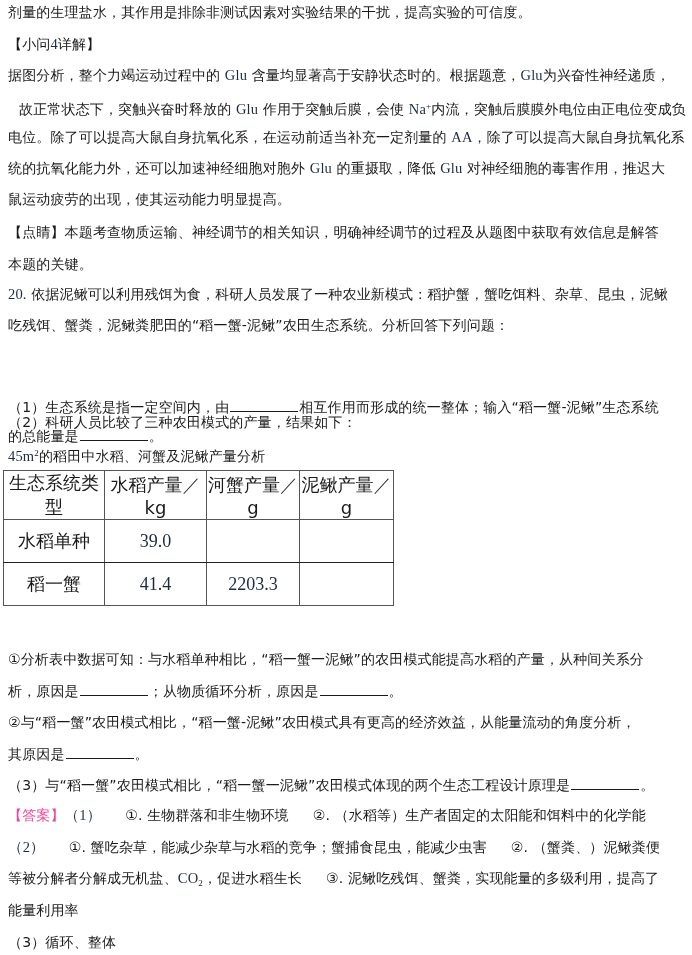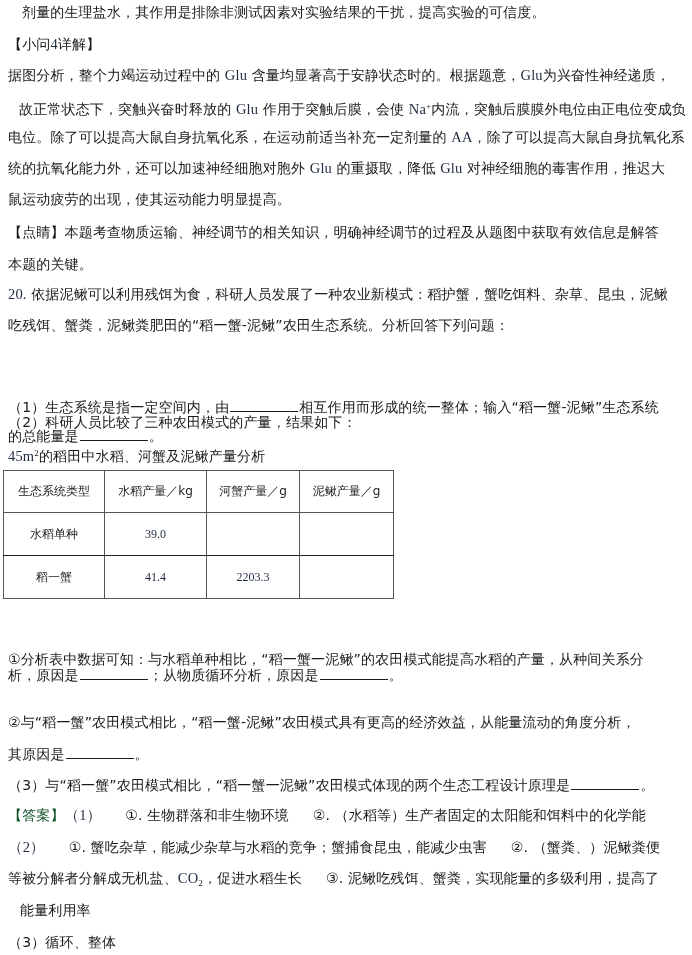--- a/index.html
+++ b/index.html
@@ -40,49 +40,49 @@
       font-size: 9px;
       vertical-align: -3px;
     }
     .blank {
       display: inline-block;
       border-bottom: 1px solid #1a1a1a;
       height: 15px;
       vertical-align: baseline;
       margin: 0 1px;
     }
-    .answer-label { color: #14532d; }
+    .answer-label { color: #ec4899; }
     .gap { display: inline-block; width: 24px; }
 
     table.yield {
       position: absolute;
       left: 3px;
       top: 470px;
       border-collapse: collapse;
       border: 1.5px solid #444;
     }
     table.yield td, table.yield th {
       border: 1px solid #555;
       font-weight: normal;
       text-align: center;
       padding: 0;
-      font-size: 12px;
+      font-size: 18px;
     }
     table.yield th { height: 41px; }
     table.yield td { height: 42px; }
     table.yield .c0 { width: 100px; }
     table.yield .c1 { width: 101px; }
     table.yield .c2 { width: 92px; }
     table.yield .c3 { width: 93px; }
     table.yield tr.row-odd td { border-bottom-color: #222; }
   </style>
 </head>
 <body>
 
-<div class="line" style="top:2px;margin-left:14px;">
+<div class="line" style="top:2px;">
   <span>剂量的生理盐水，其作用是排除非测试因素对实验结果的干扰，提高实验的可信度。</span>
 </div>
 
 <div class="line" style="top:34px;">
   <span>【小问</span><span class="latin">4</span><span>详解】</span>
 </div>
 
 <div class="line" style="top:65px;">
   <span>据图分析，整个力竭运动过程中的</span>
   <span class="latin">Glu</span>
@@ -162,21 +162,21 @@
     <td class="latin">41.4</td>
     <td class="latin">2203.3</td>
     <td class="latin"></td>
   </tr>
 </tbody>
   </table>
 
 <div class="line" style="top:649px;">
   <span>①分析表中数据可知：与水稻单种相比，“稻一蟹一泥鳅”的农田模式能提高水稻的产量，从种间关系分</span>
 </div>
-<div class="line" style="top:664px;">
+<div class="line" style="top:680px;">
   <span>析，原因是</span><span class="blank" style="width:68px;"></span><span>；从物质循环分析，原因是</span><span class="blank" style="width:68px;"></span><span>。</span>
 </div>
 
 <div class="line" style="top:712px;">
   <span>②与“稻一蟹”农田模式相比，“稻一蟹-泥鳅”农田模式具有更高的经济效益，从能量流动的角度分析，</span>
 </div>
 <div class="line" style="top:743px;">
   <span>其原因是</span><span class="blank" style="width:68px;"></span><span>。</span>
 </div>
 
@@ -189,19 +189,19 @@
 </div>
 
 <div class="line" style="top:837px;">
   <span class="latin">（2）</span><span class="gap"></span><span>①. 蟹吃杂草，能减少杂草与水稻的竞争；蟹捕食昆虫，能减少虫害</span><span class="gap"></span><span>②. （蟹粪、）泥鳅粪便</span>
 </div>
 
 <div class="line" style="top:868px;">
   <span>等被分解者分解成无机盐、</span><span class="latin">CO</span><span class="sub">2</span><span>，促进水稻生长</span><span class="gap"></span><span>③. 泥鳅吃残饵、蟹粪，实现能量的多级利用，提高了</span>
 </div>
 
-<div class="line" style="top:900px;margin-left:12px;">
+<div class="line" style="top:900px;">
   <span>能量利用率</span>
 </div>
 
 <div class="line" style="top:932px;">
   <span>（3）循环、整体</span>
 </div>
 
 </body></html>

